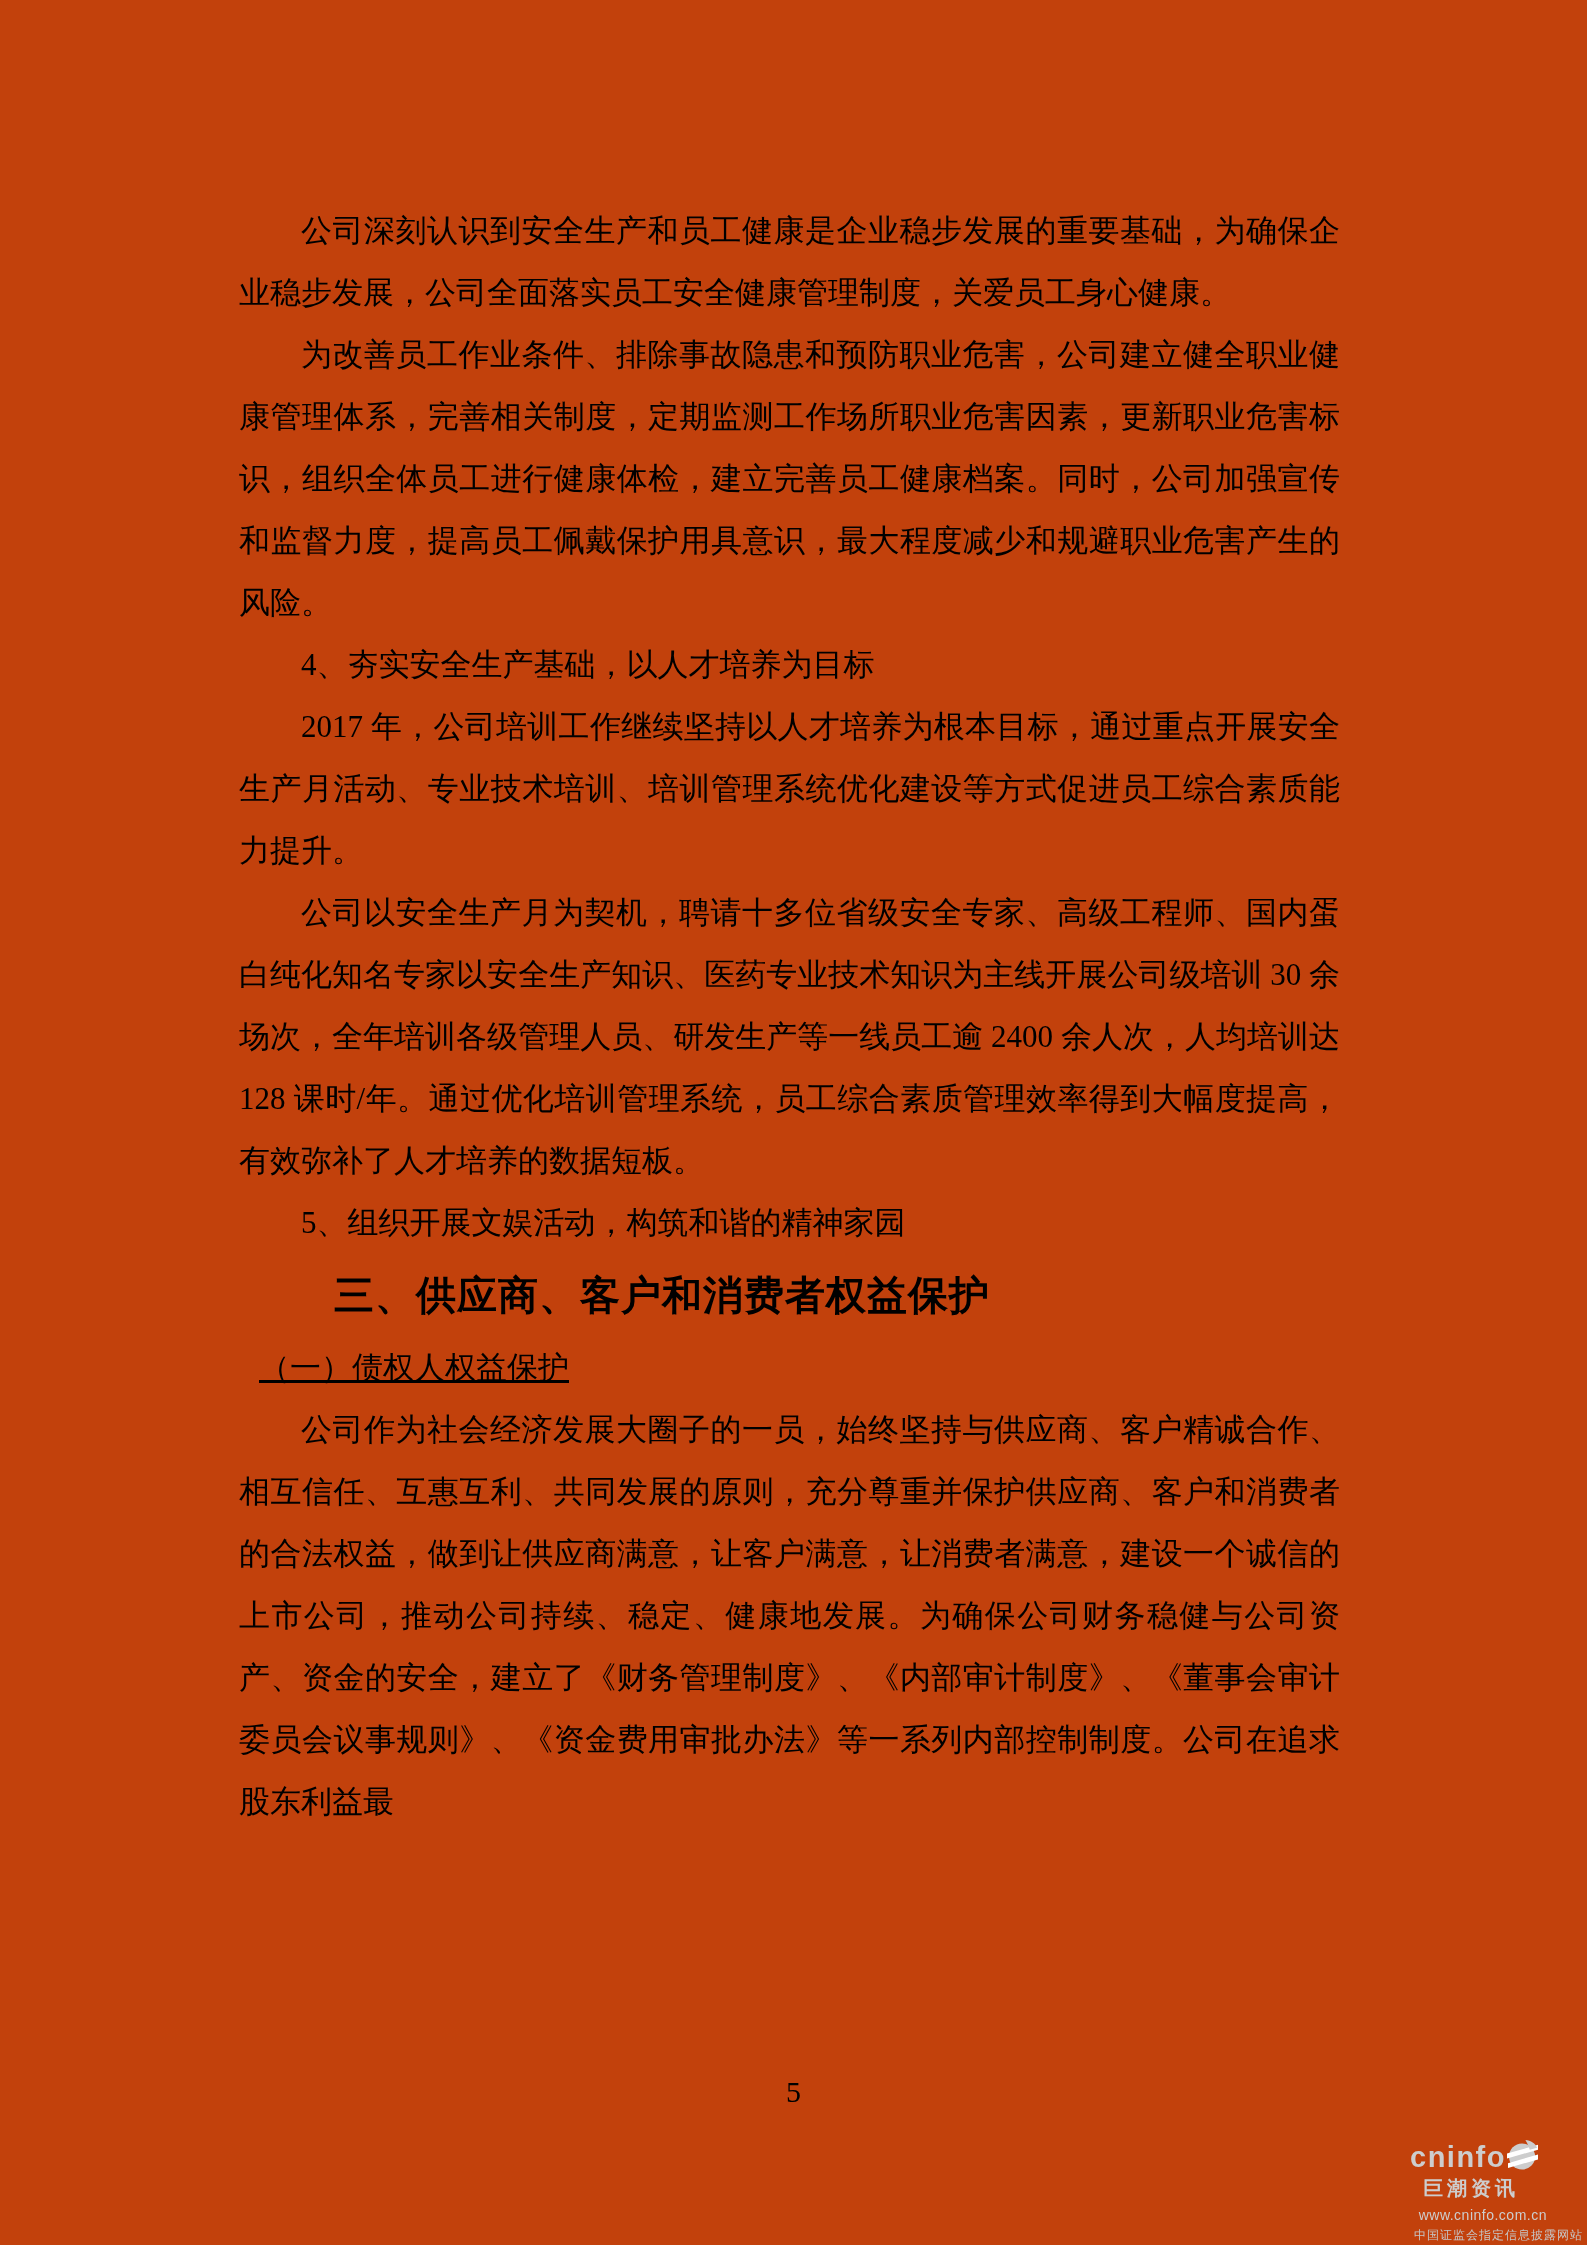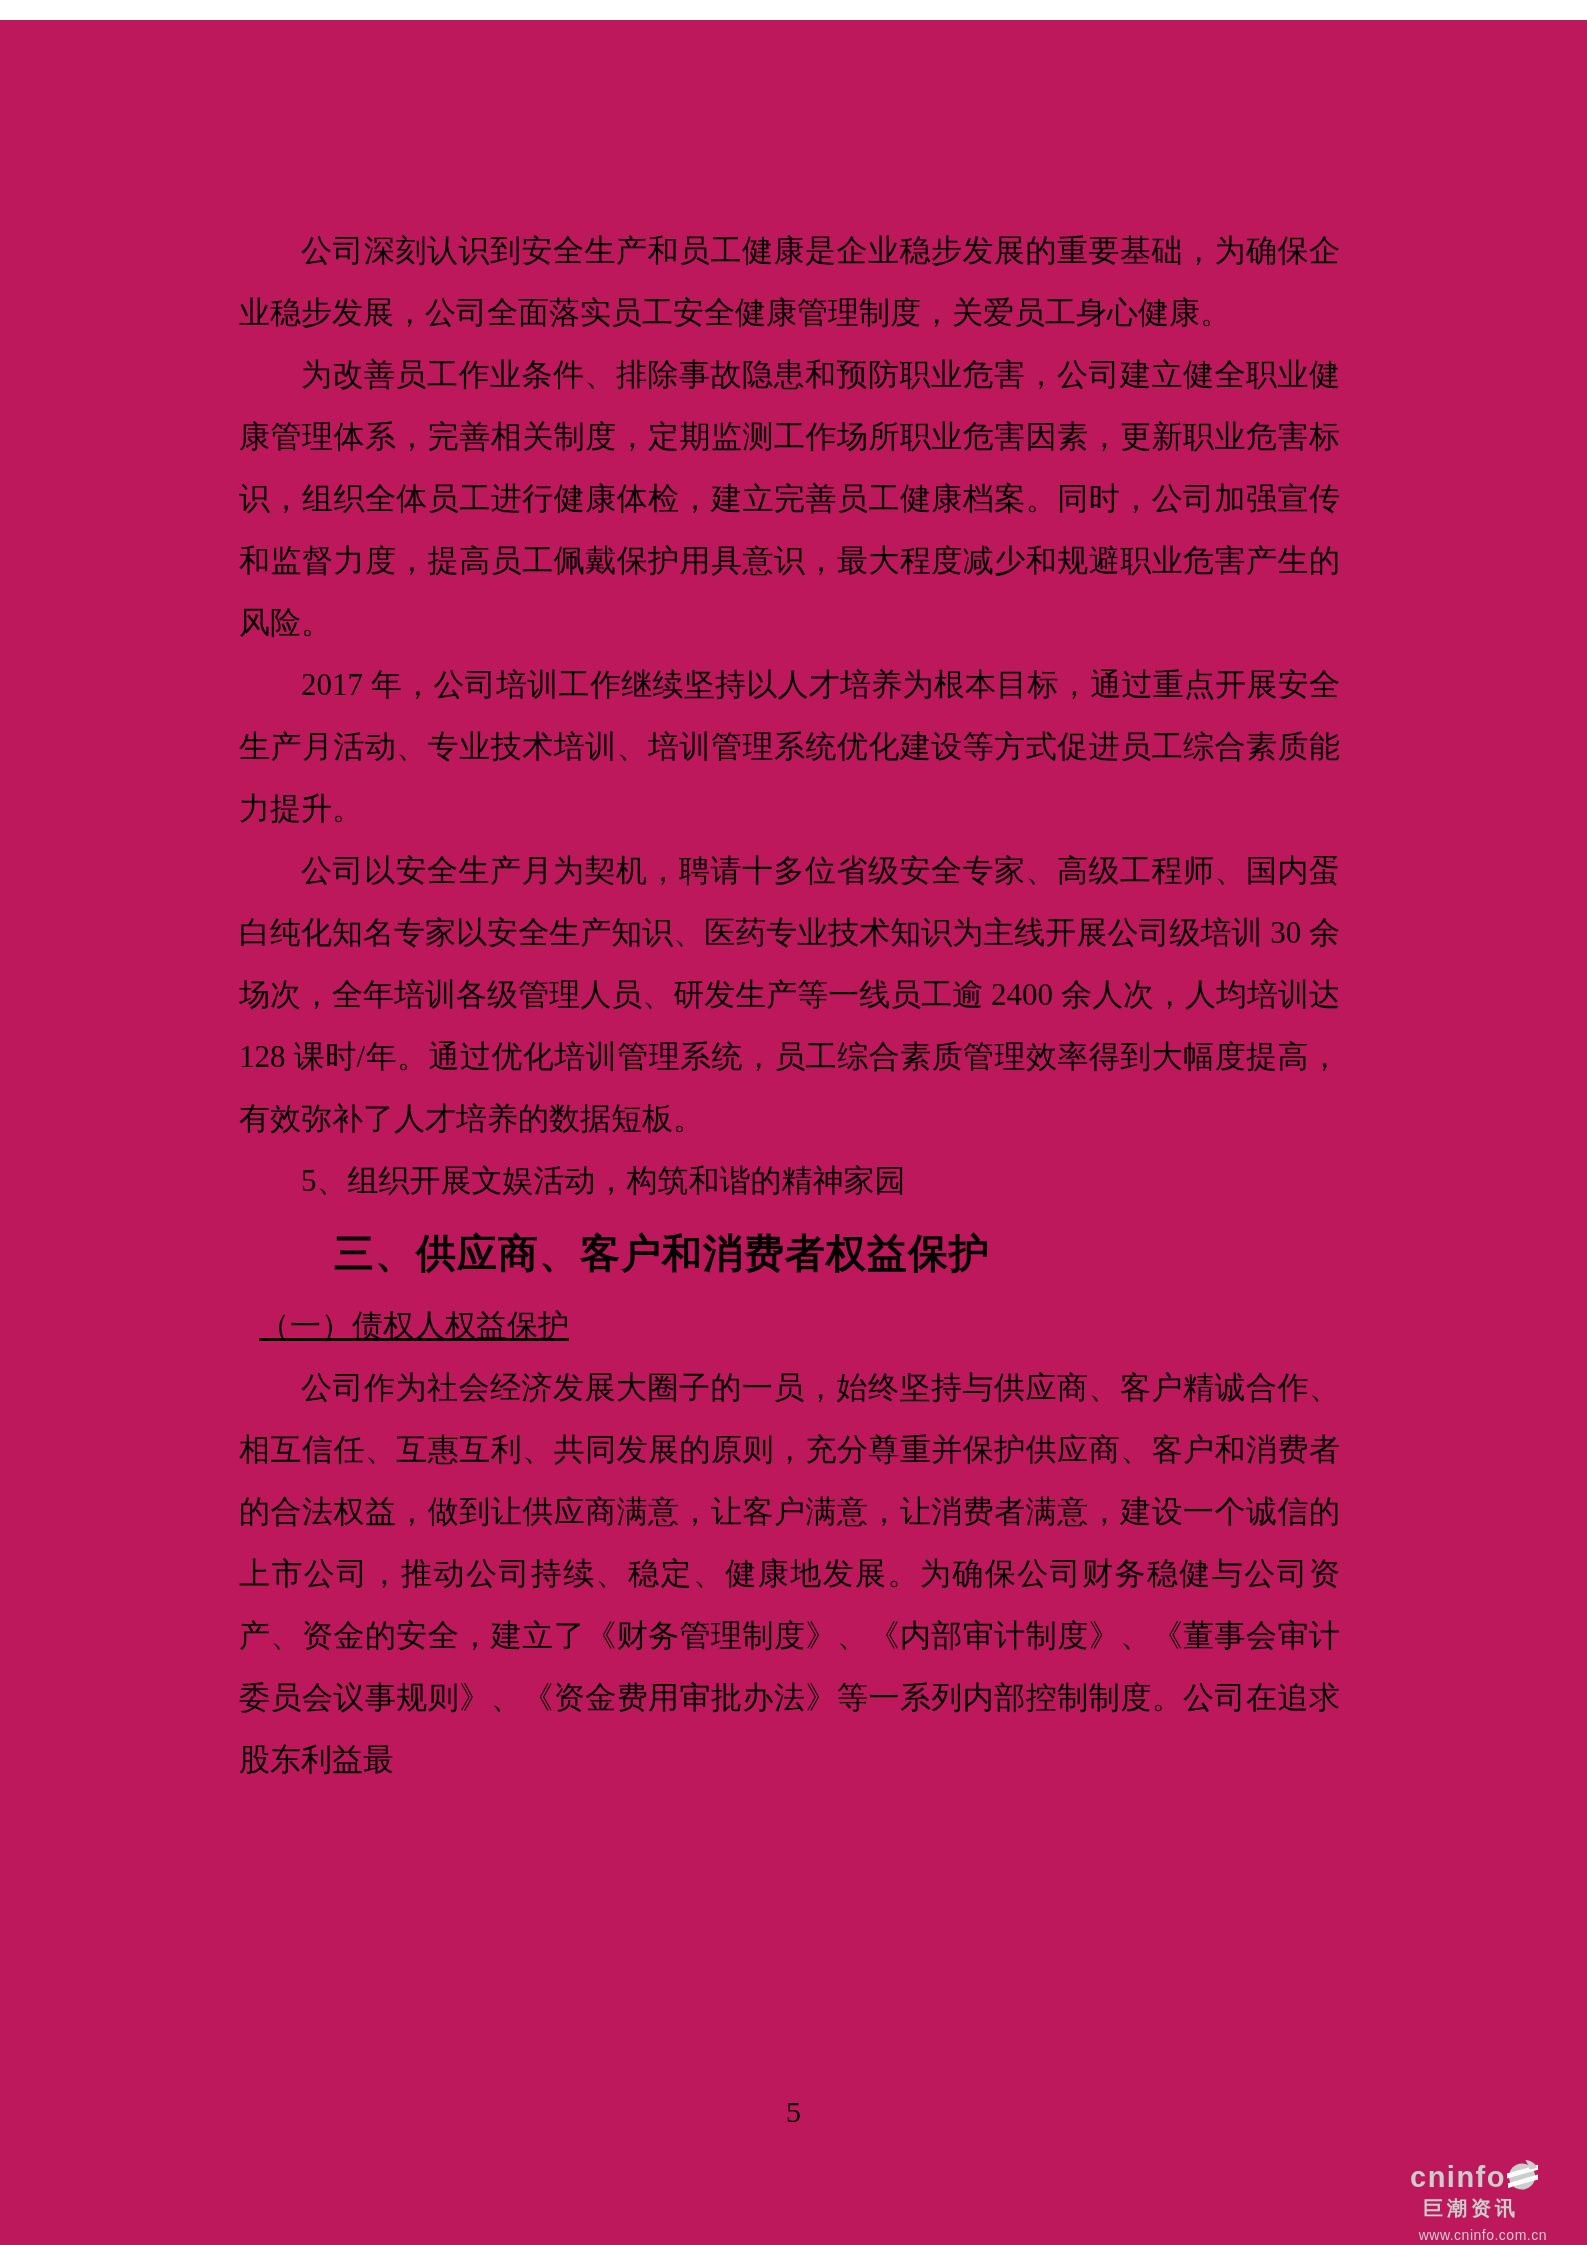--- a/index.html
+++ b/index.html
@@ -4,21 +4,21 @@
 <style>
   html, body { margin: 0; padding: 0; }
   body {
     width: 1587px; height: 2245px;
     background: #ffffff;
     position: relative;
     font-family: "Liberation Serif", "DejaVu Serif", serif;
     color: #000000;
     overflow: hidden;
   }
-  .page { position: absolute; inset: 0; background: #be185d; margin-top: 20px; }
+  .page { position: absolute; inset: 0; background: #c2410c; }
 
   .text-block {
     position: absolute;
     left: 239px; top: 200px; width: 1101px;
     font-size: 31px;
     line-height: 62px;
     text-align: justify;
     text-justify: inter-ideograph;
   }
   .text-block p, .text-block h2 { margin: 0; padding: 0; }
@@ -64,20 +64,21 @@
   .wm-tagline{ font-size: 12px; margin-top: 4px; letter-spacing: 1px; color: #c6c6c6; }
 </style>
 </head>
 <body>
 
 <div class="page">
 
   <main class="text-block">
     <p class="para">公司深刻认识到安全生产和员工健康是企业稳步发展的重要基础，为确保企业稳步发展，公司全面落实员工安全健康管理制度，关爱员工身心健康。</p>
     <p class="para">为改善员工作业条件、排除事故隐患和预防职业危害，公司建立健全职业健康管理体系，完善相关制度，定期监测工作场所职业危害因素，更新职业危害标识，组织全体员工进行健康体检，建立完善员工健康档案。同时，公司加强宣传和监督力度，提高员工佩戴保护用具意识，最大程度减少和规避职业危害产生的风险。</p>
+    <p class="num-item">4、夯实安全生产基础，以人才培养为目标</p>
     <p class="para">2017 年，公司培训工作继续坚持以人才培养为根本目标，通过重点开展安全生产月活动、专业技术培训、培训管理系统优化建设等方式促进员工综合素质能力提升。</p>
     <p class="para">公司以安全生产月为契机，聘请十多位省级安全专家、高级工程师、国内蛋白纯化知名专家以安全生产知识、医药专业技术知识为主线开展公司级培训 30 余场次，全年培训各级管理人员、研发生产等一线员工逾 2400 余人次，人均培训达 128 课时/年。通过优化培训管理系统，员工综合素质管理效率得到大幅度提高，有效弥补了人才培养的数据短板。</p>
     <p class="num-item">5、组织开展文娱活动，构筑和谐的精神家园</p>
     <h2 class="section-heading">三、供应商、客户和消费者权益保护</h2>
     <p class="sub-heading">（一）债权人权益保护</p>
     <p class="para">公司作为社会经济发展大圈子的一员，始终坚持与供应商、客户精诚合作、相互信任、互惠互利、共同发展的原则，充分尊重并保护供应商、客户和消费者的合法权益，做到让供应商满意，让客户满意，让消费者满意，建设一个诚信的上市公司，推动公司持续、稳定、健康地发展。为确保公司财务稳健与公司资产、资金的安全，建立了《财务管理制度》、《内部审计制度》、《董事会审计委员会议事规则》、《资金费用审批办法》等一系列内部控制制度。公司在追求股东利益最</p>
   </main>
 
   <div class="page-number">5</div>
 

